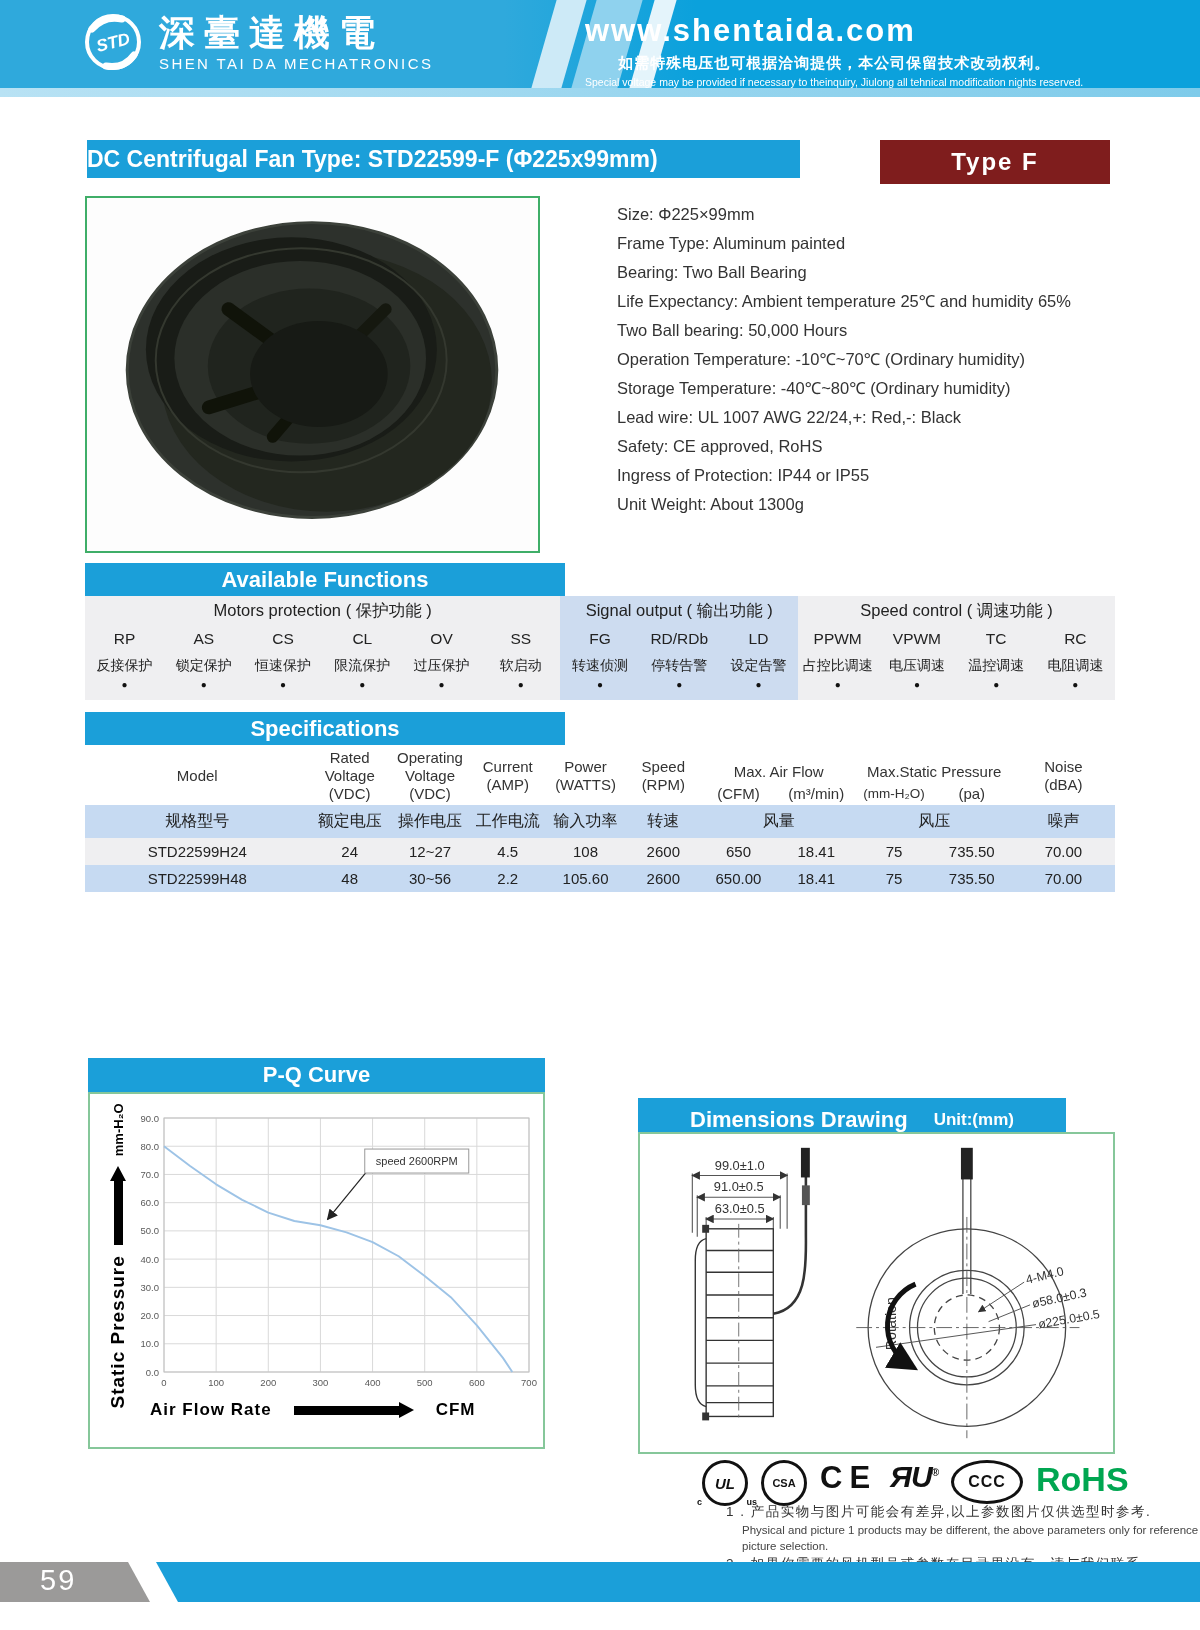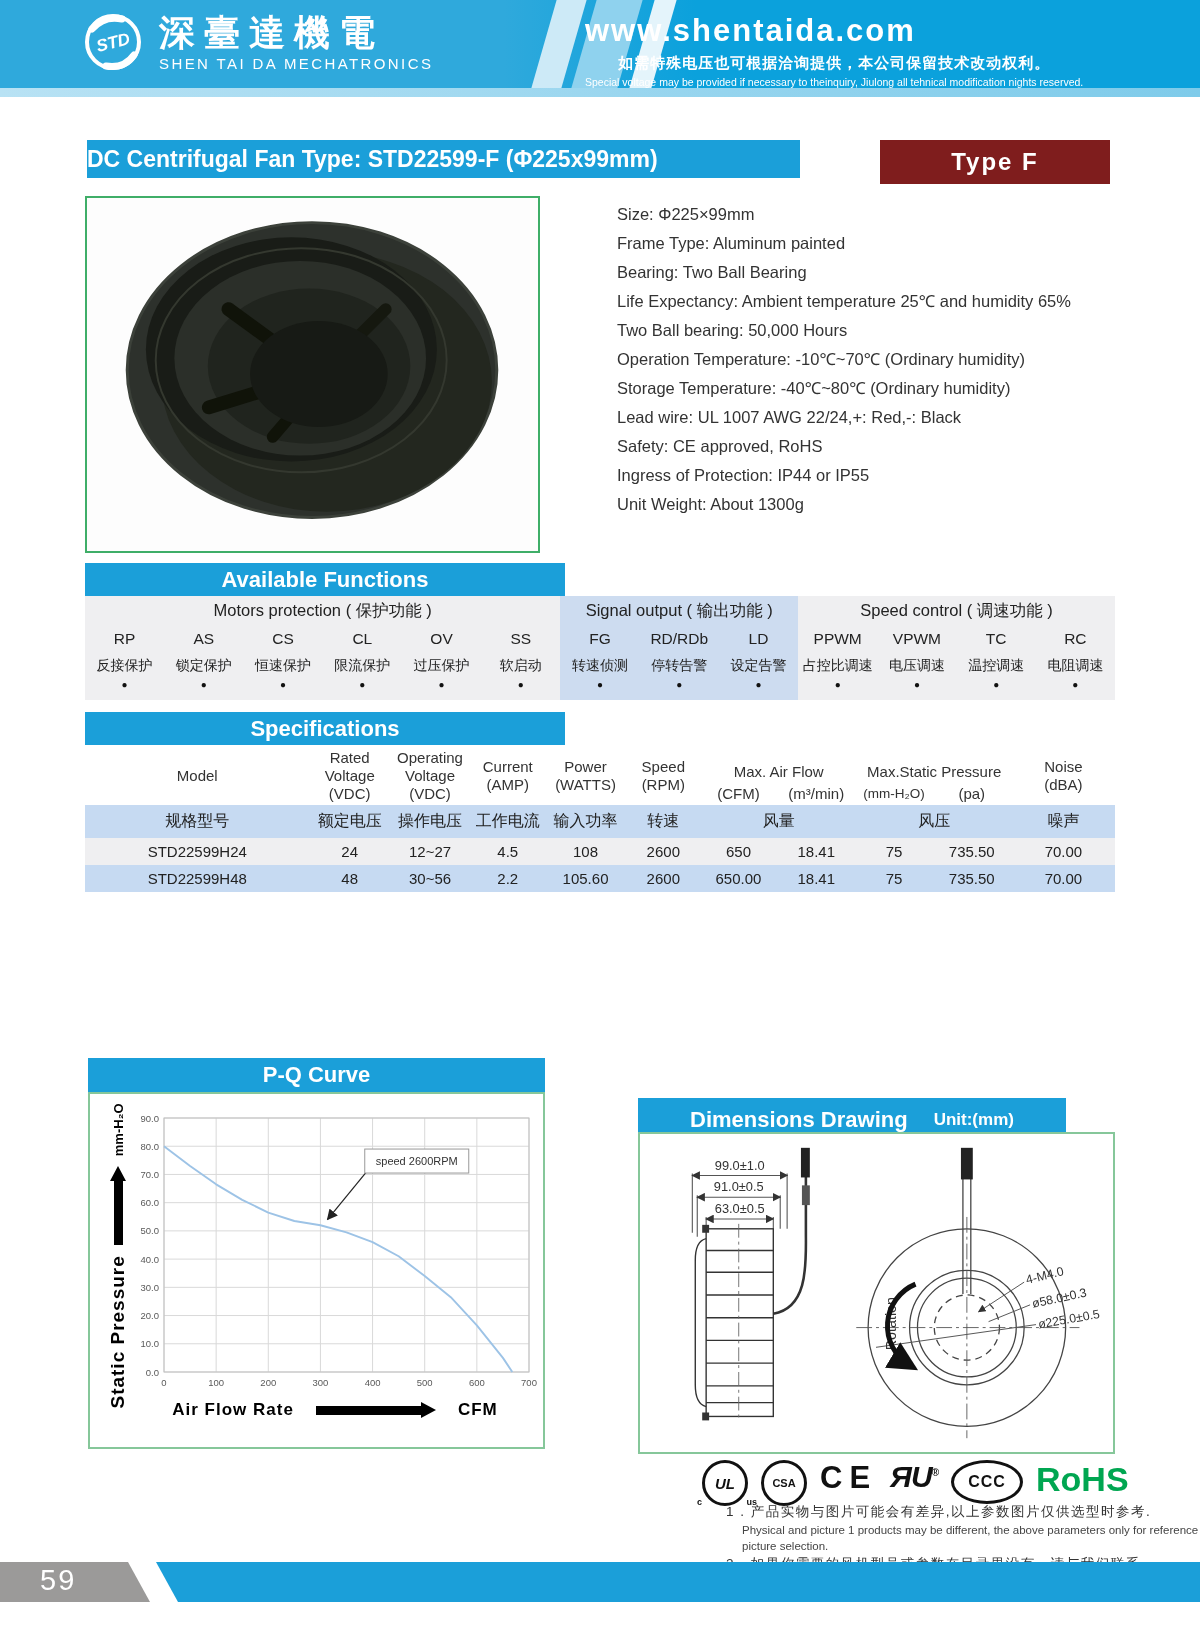--- a/index.html
+++ b/index.html
@@ -72,21 +72,21 @@
 
   
   .pq-box{position:absolute;left:88px;top:1092px;width:457px;height:357px;border:2px solid #86c79a;box-sizing:border-box;background:#fff;}
   .pq-ylab{position:absolute;left:-32px;top:1243px;width:300px;height:26px;display:flex;align-items:center;gap:10px;
            transform:rotate(-90deg);justify-content:center;}
   .pq-ylab .big{font-size:19px;font-weight:bold;letter-spacing:1px;color:#000;white-space:nowrap;}
   .pq-ylab .small{font-size:13px;font-weight:bold;color:#000;white-space:nowrap;}
   .arrow-bar{display:inline-block;width:64px;height:9px;background:#000;}
   .arrow-head{display:inline-block;width:0;height:0;border-left:15px solid #000;border-top:8px solid transparent;border-bottom:8px solid transparent;}
   .arrow-wrap{display:flex;align-items:center;}
-  .pq-xlab{position:absolute;left:150px;top:1400px;width:370px;display:flex;align-items:center;justify-content:center;gap:22px;}
+  .pq-xlab{position:absolute;left:150px;top:1400px;width:370px;display:flex;align-items:center;gap:22px;}
   .pq-xlab .t{font-size:17px;font-weight:bold;color:#000;letter-spacing:1px;}
   svg text{font-family:"Liberation Sans",sans-serif;}
 
   
   .dim-bar{left:638px;top:1098px;width:428px;height:44px;gap:26px;}
   .dim-bar .unit{font-size:17px;}
   .dim-box{position:absolute;left:638px;top:1132px;width:477px;height:322px;border:2px solid #86c79a;box-sizing:border-box;background:#fff;}
 
   
   .certs{position:absolute;left:702px;top:1460px;display:flex;align-items:flex-start;gap:13px;color:#111;}

